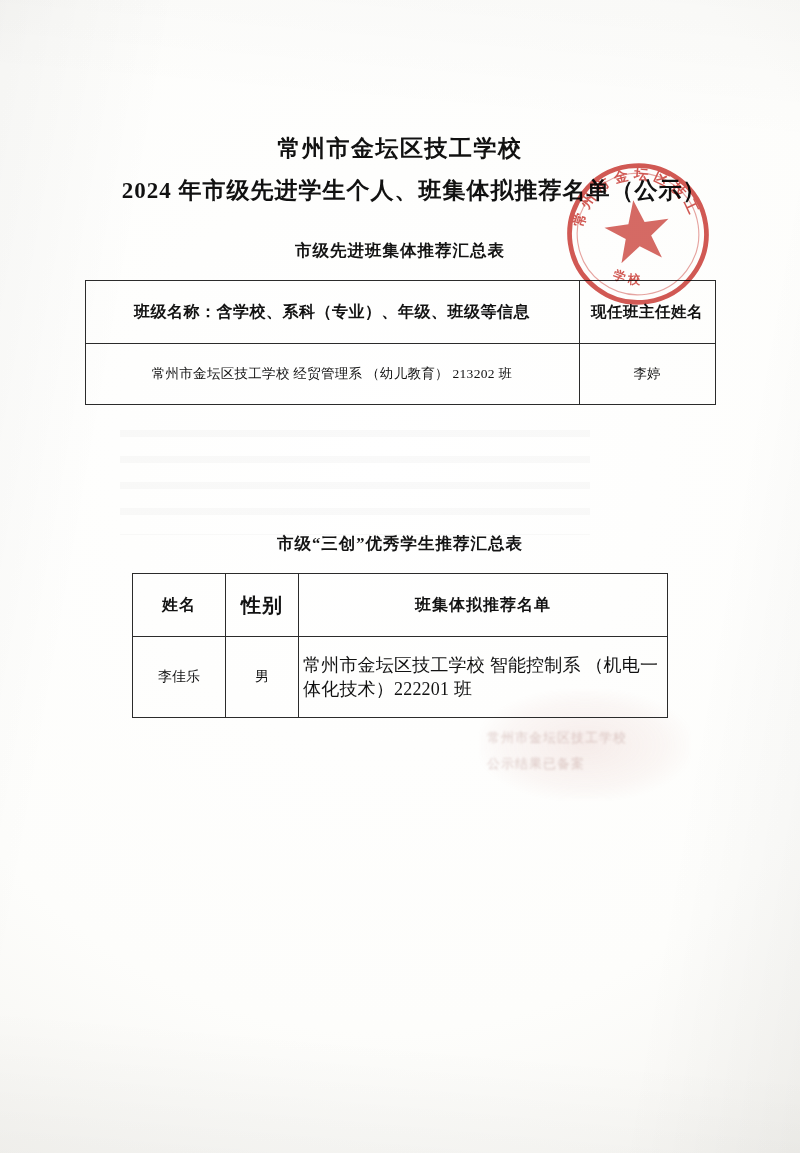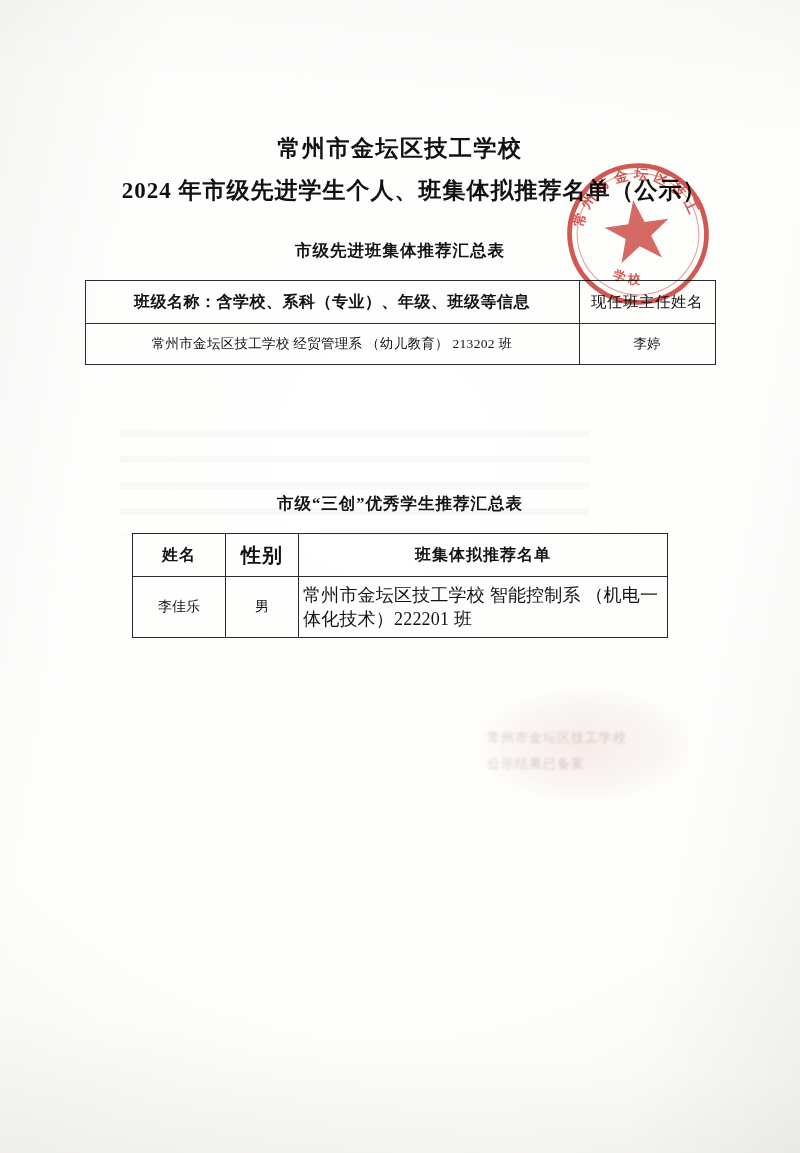--- a/index.html
+++ b/index.html
@@ -110,27 +110,27 @@
     margin-top: 0;
   }
 
   table.doc-table {
     border-collapse: collapse;
     margin: 18px auto 0 auto;
     table-layout: fixed;
   }
   table.doc-table td {
     border: 1px solid #2b2b2b;
-    padding: 6px 4px;
+    padding: 16px 4px;
     color: #121212;
     vertical-align: middle;
   }
   .t1 { width: 612px; }
   .t1 .head-c1 { width: 485px; text-align: center; font-size: 16px; font-weight: bold; letter-spacing: 0.5px; height: 30px;}
-  .t1 .head-c2 { width: 127px; text-align: center; font-size: 15.5px; font-weight: normal; letter-spacing: 0.5px; margin-left: 24px; }
+  .t1 .head-c2 { width: 127px; text-align: center; font-size: 15.5px; font-weight: bold; letter-spacing: 0.5px; margin-left: 24px; }
   .t1 .body-c1 { text-align: center; font-size: 13.5px; letter-spacing: 0.3px; height: 28px; }
   .t1 .body-c2 { text-align: center; font-size: 13.5px; }
 
   .spacer-mid { height: 128px; }
 
   .t2 { width: 536px; }
   .t2 .h-name { width: 84px; text-align: center; font-size: 16px; font-weight: bold; letter-spacing: 1px; height: 30px; }
   .t2 .h-sex  { width: 64px; text-align: center; font-size: 20px; font-weight: bold; letter-spacing: 1px; margin-left: 28px; }
   .t2 .h-school { text-align: center; font-size: 16px; font-weight: bold; letter-spacing: 1px; }
   .t2 .b-name { text-align: center; font-size: 14px; height: 28px; }

